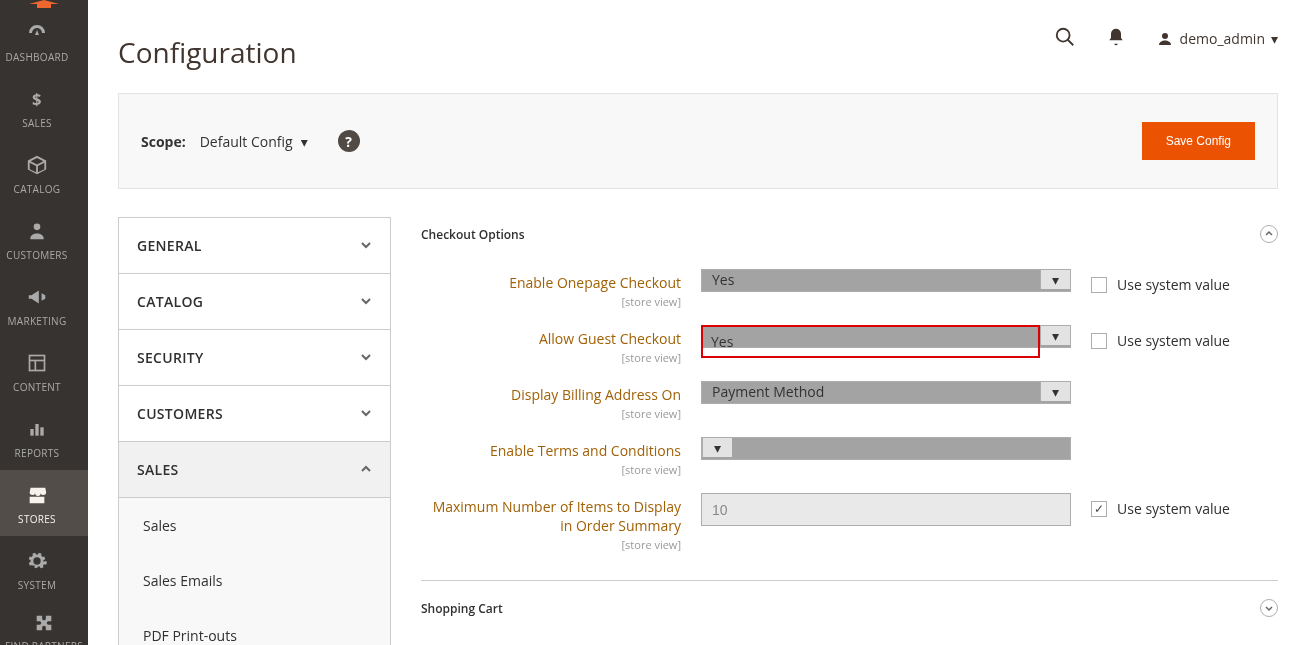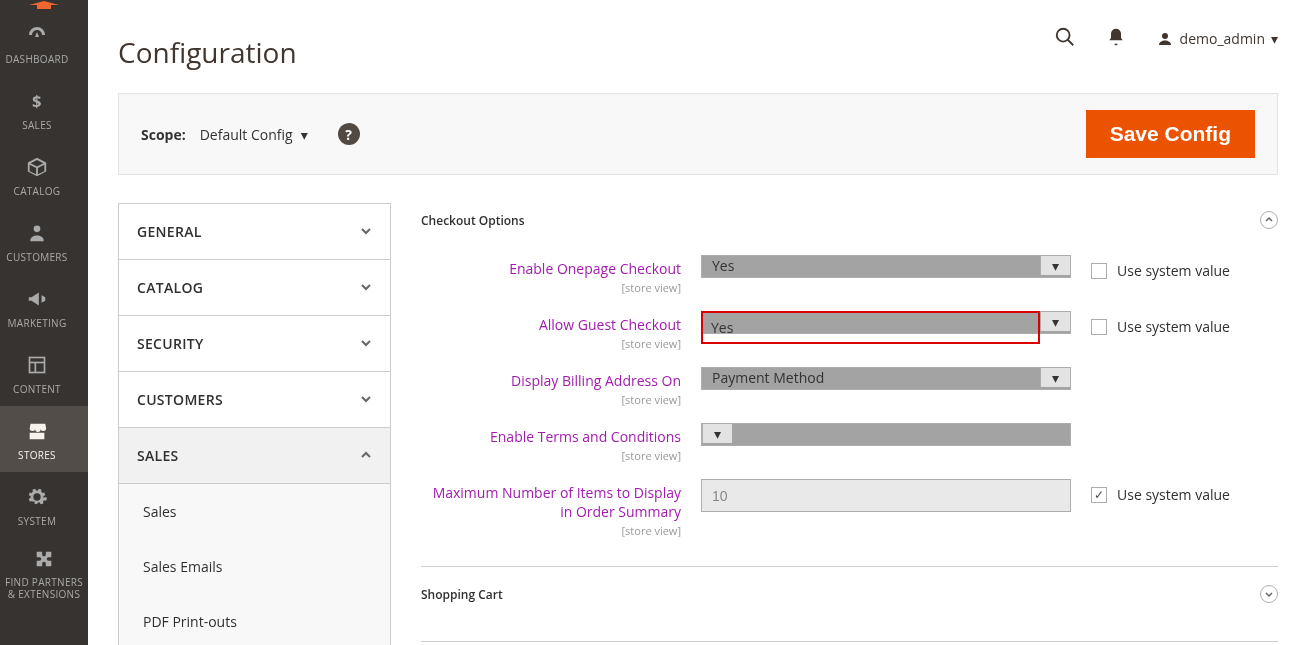--- a/index.html
+++ b/index.html
@@ -11,39 +11,39 @@
 .sidebar-item { display: flex; flex-direction: column; align-items: center; justify-content: center; padding: 12px 18px 10px 4px; cursor: pointer; text-align: center; font-size: 10px; letter-spacing: 0.3px; color: #aaa; }
 .sidebar-item.active { background: #524d49; color: #f7f3eb; }
 .sidebar-item.last { padding: 8px 4px; line-height: 1.2; }
 .sidebar-icon { width: 26px; height: 26px; margin-bottom: 4px; display: flex; align-items: center; justify-content: center; }
 .main { flex: 1; padding: 0 30px 30px 30px; overflow-y: auto; position: relative; }
 .topbar { display: flex; align-items: center; justify-content: space-between; padding-top: 6px; }
 .page-title { font-size: 28px; font-weight: 400; color: #41362f; margin-top: 27px; }
 .topbar-right { display: flex; align-items: center; gap: 30px; }
 .topbar-icon { cursor: pointer; }
 .user-info { display: flex; align-items: center; gap: 6px; cursor: pointer; font-size: 14px; color: #41362f; }
-.scope-bar { background: #f8f8f8; border: 1px solid #e3e3e3; margin-top: 22px; padding: 16px 22px; display: flex; align-items: center; justify-content: space-between; }
+.scope-bar { background: #f8f8f8; border: 1px solid #e3e3e3; margin-top: 22px; padding: 28px 22px; display: flex; align-items: center; justify-content: space-between; }
 .scope-left { display: flex; align-items: center; gap: 14px; }
 .scope-label { font-weight: 700; font-size: 14px; }
 .scope-select { display: flex; align-items: center; gap: 8px; cursor: pointer; font-size: 14px; }
 .scope-help { width: 22px; height: 22px; border-radius: 50%; background: #514943; color: #fff; display: flex; align-items: center; justify-content: center; font-weight: 700; font-size: 14px; cursor: pointer; margin-left: 16px; }
-.save-btn { background: #eb5202; color: #fff; border: none; padding: 12px 24px; font-size: 21px; font-weight: 700; cursor: pointer; }
+.save-btn { background: #eb5202; color: #fff; border: none; padding: 12px 24px; font-size: 12px; font-weight: 400; cursor: pointer; }
 .content { display: flex; gap: 30px; margin-top: 28px; }
 .config-nav { width: 273px; flex-shrink: 0; border: 1px solid #ccc; border-bottom: none; }
 .config-nav-item { border-bottom: 1px solid #ccc; padding: 18px 18px; display: flex; align-items: center; justify-content: space-between; cursor: pointer; font-weight: 600; font-size: 14px; color: #303030; text-transform: uppercase; letter-spacing: 0.3px; }
 .config-nav-item.expanded { background: #f1f1f1; }
 .config-sub { background: #f8f8f8; }
 .config-sub-item { padding: 18px 20px 18px 24px; font-size: 14px; color: #303030; cursor: pointer; }
 .config-panel { flex: 1; }
 .section-header { display: flex; align-items: center; justify-content: space-between; padding: 8px 0 18px 0; cursor: pointer; }
 .section-title { font-size: 12px; color: #303030; font-weight: 600; }
 .collapse-icon { width: 18px; height: 18px; border: 1px solid #adadad; border-radius: 50%; display: flex; align-items: center; justify-content: center; }
 .field-row { display: flex; align-items: flex-start; padding: 8px 0; }
 .field-label-col { width: 280px; text-align: right; padding-right: 20px; padding-top: 4px; }
-.field-label { font-size: 14px; color: #a21caf; }
+.field-label { font-size: 14px; color: #a16207; }
 .field-scope { font-size: 11px; color: #999; display: block; margin-top: 2px; }
 .field-control-col { width: 370px; }
 .field-select { width: 100%; height: 23px; border: 1px solid #adadad; display: flex; align-items: flex-start; background: #a3a3a3; }
 .field-select-value { flex: 1; padding: 0 10px; display: flex; align-items: center; font-size: 14px; }
 .field-select-arrow { width: 30px; background: #e3e3e3; border-left: 1px solid #adadad; display: flex; align-items: center; justify-content: center; }
 .field-select.highlight .field-select-value { border: 2px solid #dd0000; margin: -1px 0 -1px -1px; height: 33px; box-sizing: border-box; padding-left: 8px; }
 .field-input { width: 100%; height: 33px; border: 1px solid #adadad; padding: 0 10px; font-size: 14px; background: #fff; }
 .field-input:disabled { background: #e9e9e9; color: #888; }
 .field-check-col { padding-left: 20px; padding-top: 6px; display: flex; align-items: center; gap: 10px; }
 .checkbox { width: 16px; height: 16px; border: 1px solid #adadad; display: flex; align-items: center; justify-content: center; cursor: pointer; background: #fff; }
@@ -107,20 +107,30 @@
     <div class="sidebar-item">
       <span class="sidebar-icon">
           <svg width="20" height="20" viewBox="0 0 24 24" fill="none" stroke="#aaa" stroke-width="2">
             <rect x="3" y="3" width="18" height="18"></rect>
             <line x1="3" y1="9" x2="21" y2="9"></line>
             <line x1="10" y1="9" x2="10" y2="21"></line>
           </svg>
         </span>
       <span>CONTENT</span>
     </div>
+    <div class="sidebar-item">
+      <span class="sidebar-icon">
+          <svg width="20" height="20" viewBox="0 0 24 24" fill="#aaa">
+            <rect x="4" y="12" width="4" height="8"></rect>
+            <rect x="10" y="6" width="4" height="14"></rect>
+            <rect x="16" y="10" width="4" height="10"></rect>
+          </svg>
+        </span>
+      <span>REPORTS</span>
+    </div>
     <div class="sidebar-item active">
       <span class="sidebar-icon">
           <svg width="22" height="22" viewBox="0 0 24 24" fill="#f7f3eb">
             <path d="M3 4h18l1 5a3 3 0 01-3 3 3 3 0 01-3-2 3 3 0 01-6 0 3 3 0 01-3 2 3 3 0 01-3-3l1-5zm1 10h16v7H4v-7z"></path>
           </svg>
         </span>
       <span>STORES</span>
     </div>
     <div class="sidebar-item">
       <span class="sidebar-icon">

